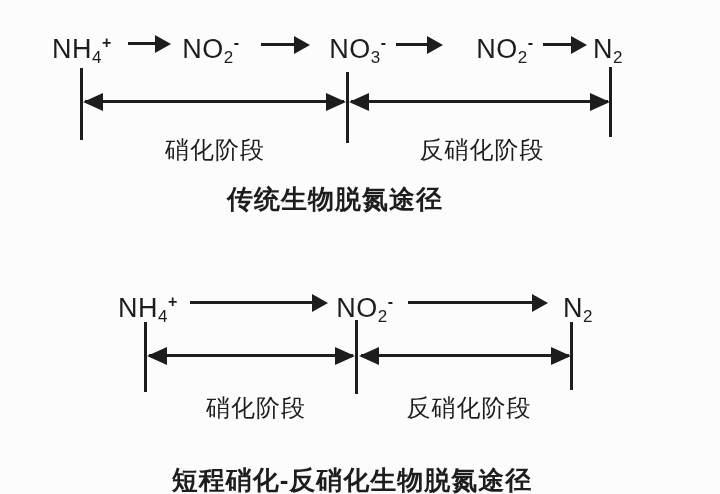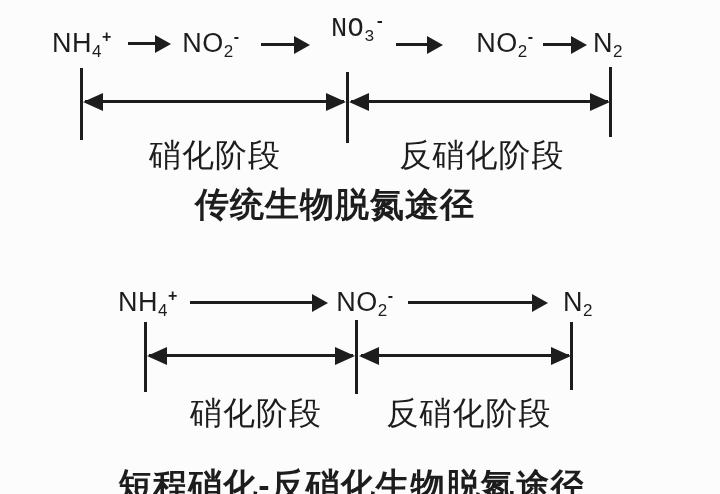--- a/index.html
+++ b/index.html
@@ -10,21 +10,21 @@
     background: #fcfcfc;
     color: #1d1d1d;
     font-family: "Liberation Sans", sans-serif;
     overflow: hidden;
   }
   
   .sp {
     position: absolute;
     transform: translateX(-50%);
     font-size: 27px;
-    line-height: 32px;
+    line-height: 44px;
     white-space: nowrap;
     letter-spacing: 0.5px;
   }
   .sp .sub { font-size: 17px; position: relative; top: 5px; }
   .sp .sup { font-size: 16px; position: relative; top: -10px; font-weight: bold; }
   
   .arr { position: absolute; height: 18px; }
   .arr .line { position: absolute; left: 0; right: 10px; top: 7px; height: 3px; background: #1d1d1d; }
   .arr .head {
     position: absolute; right: 0; top: 0; width: 0; height: 0;
@@ -47,29 +47,29 @@
     border-left: 20px solid #1d1d1d;
     border-top: 9px solid transparent;
     border-bottom: 9px solid transparent;
   }
   
   .tick { position: absolute; width: 3px; background: #1d1d1d; }
   
   .stage-label {
     position: absolute;
     transform: translateX(-50%);
-    font-size: 32px;
+    font-size: 24px;
     white-space: nowrap;
     letter-spacing: 1px;
   }
   
   .fig-title {
     position: absolute;
     transform: translateX(-50%);
-    font-size: 34px;
+    font-size: 26px;
     font-weight: bold;
     white-space: nowrap;
     letter-spacing: 1px;
   }
 </style>
 </head>
 <body>
 
 <div class="canvas">
 
@@ -82,21 +82,21 @@
         <div class="head"></div>
       </div>
 
     <span class="sp" style="left:211px; top:27px;"><span>NO</span><span class="sub">2</span><span class="sup">-</span></span>
 
     <div class="arr" style="left:261px; top:36px; width:49px;">
         <div class="line"></div>
         <div class="head"></div>
       </div>
 
-    <span class="sp" style="left:358px; top:13px;font-family:Liberation Mono, monospace;"><span>NO</span><span class="sub">3</span><span class="sup">-</span></span>
+    <span class="sp" style="left:358px; top:27px;"><span>NO</span><span class="sub">3</span><span class="sup">-</span></span>
 
     <div class="arr" style="left:396px; top:36px; width:47px;">
         <div class="line"></div>
         <div class="head"></div>
       </div>
 
     <span class="sp" style="left:505px; top:27px;"><span>NO</span><span class="sub">2</span><span class="sup">-</span></span>
 
     <div class="arr" style="left:543px; top:36px; width:44px;">
         <div class="line"></div>

